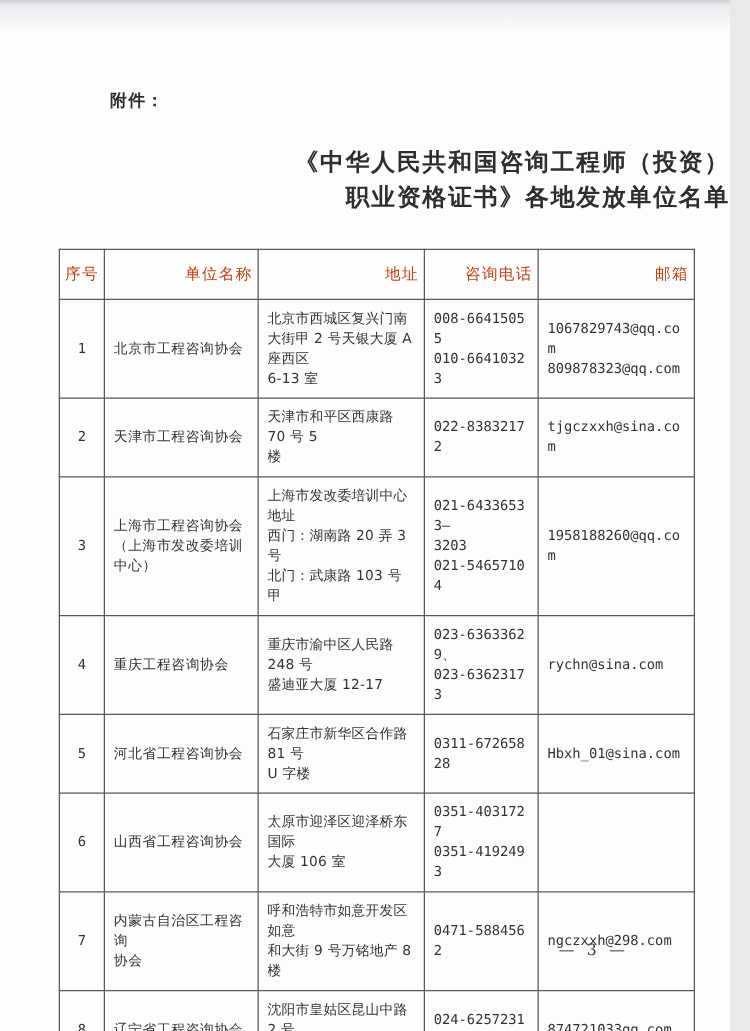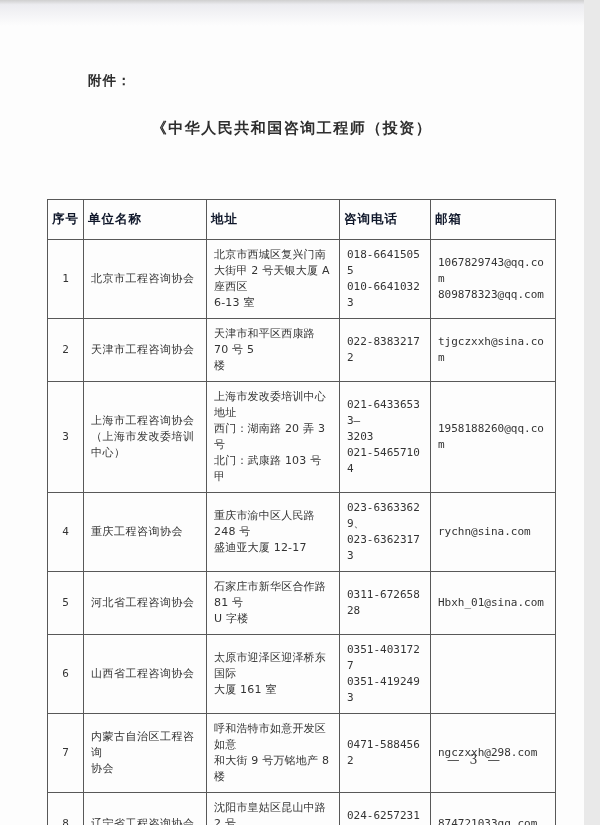--- a/index.html
+++ b/index.html
@@ -22,43 +22,43 @@
     background:linear-gradient(#cfcfcf 0%, #ececf0 18%, rgba(255,255,255,0) 100%);
     pointer-events:none;
   }
   .attachment{
     position:absolute;left:88px;top:72px;
     font-size:13.5px;font-weight:bold;
     letter-spacing:1px;
   }
   .title{
     position:absolute;left:0;right:0;top:116px;
-    text-align:center;
-    font-size:15px;font-weight:bold;
-    line-height:28px;letter-spacing:1.5px;font-family:Liberation Mono, monospace;
+    text-align:right;
+    font-size:19px;font-weight:bold;
+    line-height:28px;letter-spacing:1.5px;
   }
   .table-wrap{
     position:absolute;left:47px;top:199px;width:508px;
   }
   table.units{
     width:508px;
     border-collapse:collapse;
     table-layout:fixed;
   }
   table.units th, table.units td{
     border:1px solid #585858;
     vertical-align:middle;
     padding:7px 7px;
   }
   table.units th{
-    font-size:12.5px;font-weight:bold;
-    text-align:left;
+    font-size:12.5px;font-weight:normal;
+    text-align:right;
     padding:11px 4px;
     letter-spacing:1px;
-    color:#0f172a;
+    color:#c2410c;
   }
   table.units td{
     font-size:11px;
     line-height:16px;
     white-space:pre-line;
     color:#333333;
   }
   td.c-no{text-align:center;font-family:"DejaVu Sans Mono","Liberation Mono",monospace;font-size:10.5px;}
   td.c-name{letter-spacing:0.5px;}
   td.c-addr{letter-spacing:0.2px;}
@@ -78,20 +78,21 @@
 </style>
 </head>
 <body>
 
 <div class="page">
 
   <div class="attachment">附件：</div>
 
   <div class="title">
     <div>《中华人民共和国咨询工程师（投资）</div>
+    <div>职业资格证书》各地发放单位名单</div>
   </div>
 
   <div class="table-wrap">
     <table class="units">
       <colgroup>
         <col style="width:36px">
         <col style="width:123px">
         <col style="width:133px">
         <col style="width:91px">
         <col style="width:125px">
@@ -104,21 +105,21 @@
           <th>咨询电话</th>
           <th>邮箱</th>
         </tr>
       </thead>
       <tbody>
           <tr>
             <td class="c-no">1</td>
             <td class="c-name">北京市工程咨询协会</td>
             <td class="c-addr">北京市西城区复兴门南大街甲 2 号天银大厦 A 座西区
 6-13 室</td>
-            <td class="c-phone">018-66415055
+            <td class="c-phone">008-66415055
 010-66410323</td>
             <td class="c-email">1067829743@qq.com
 809878323@qq.com</td>
           </tr>
           <tr>
             <td class="c-no">2</td>
             <td class="c-name">天津市工程咨询协会</td>
             <td class="c-addr">天津市和平区西康路 70 号 5
 楼</td>
             <td class="c-phone">022-83832172</td>
@@ -150,21 +151,21 @@
             <td class="c-name">河北省工程咨询协会</td>
             <td class="c-addr">石家庄市新华区合作路 81 号
 U 字楼</td>
             <td class="c-phone">0311-67265828</td>
             <td class="c-email">Hbxh_01@sina.com</td>
           </tr>
           <tr>
             <td class="c-no">6</td>
             <td class="c-name">山西省工程咨询协会</td>
             <td class="c-addr">太原市迎泽区迎泽桥东国际
-大厦 161 室</td>
+大厦 106 室</td>
             <td class="c-phone">0351-4031727
 0351-4192493</td>
             <td class="c-email"></td>
           </tr>
           <tr>
             <td class="c-no">7</td>
             <td class="c-name">内蒙古自治区工程咨询
 协会</td>
             <td class="c-addr">呼和浩特市如意开发区如意
 和大街 9 号万铭地产 8 楼</td>

